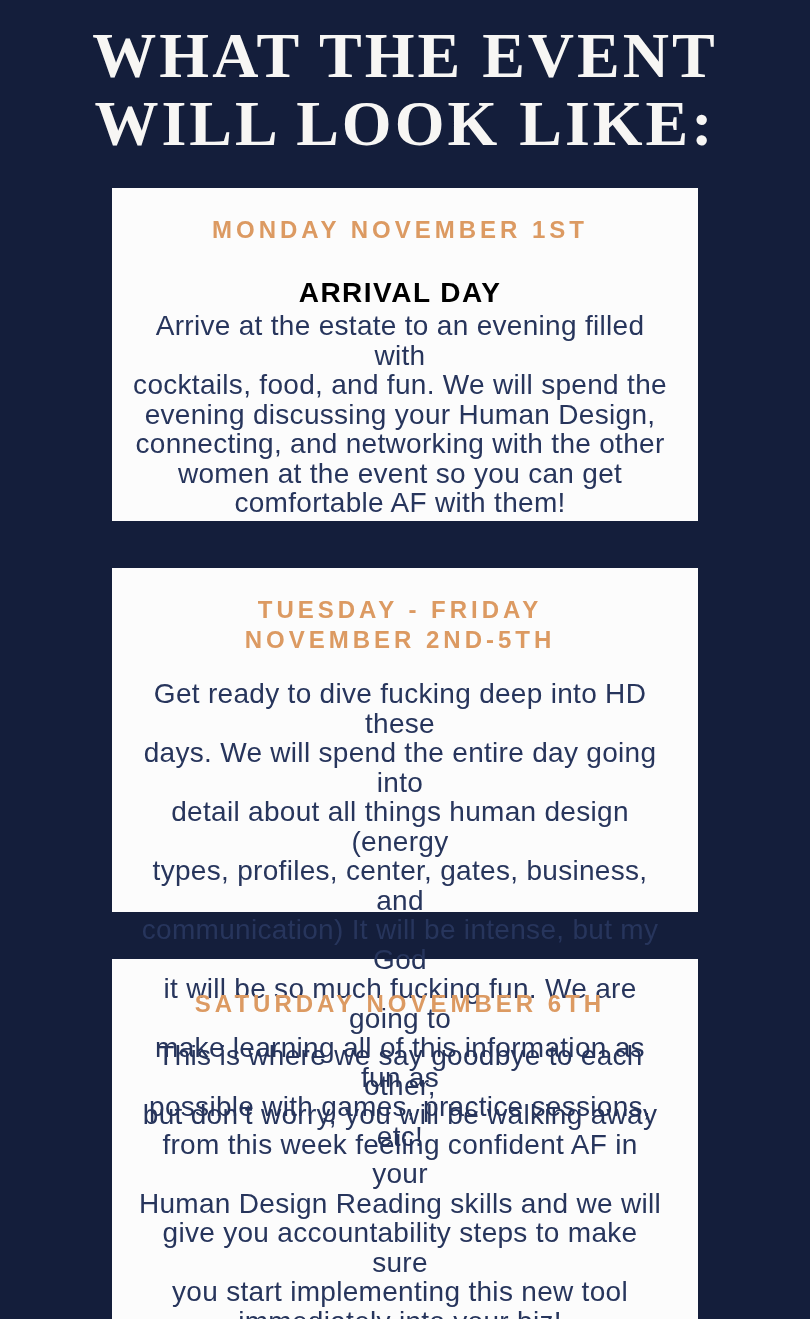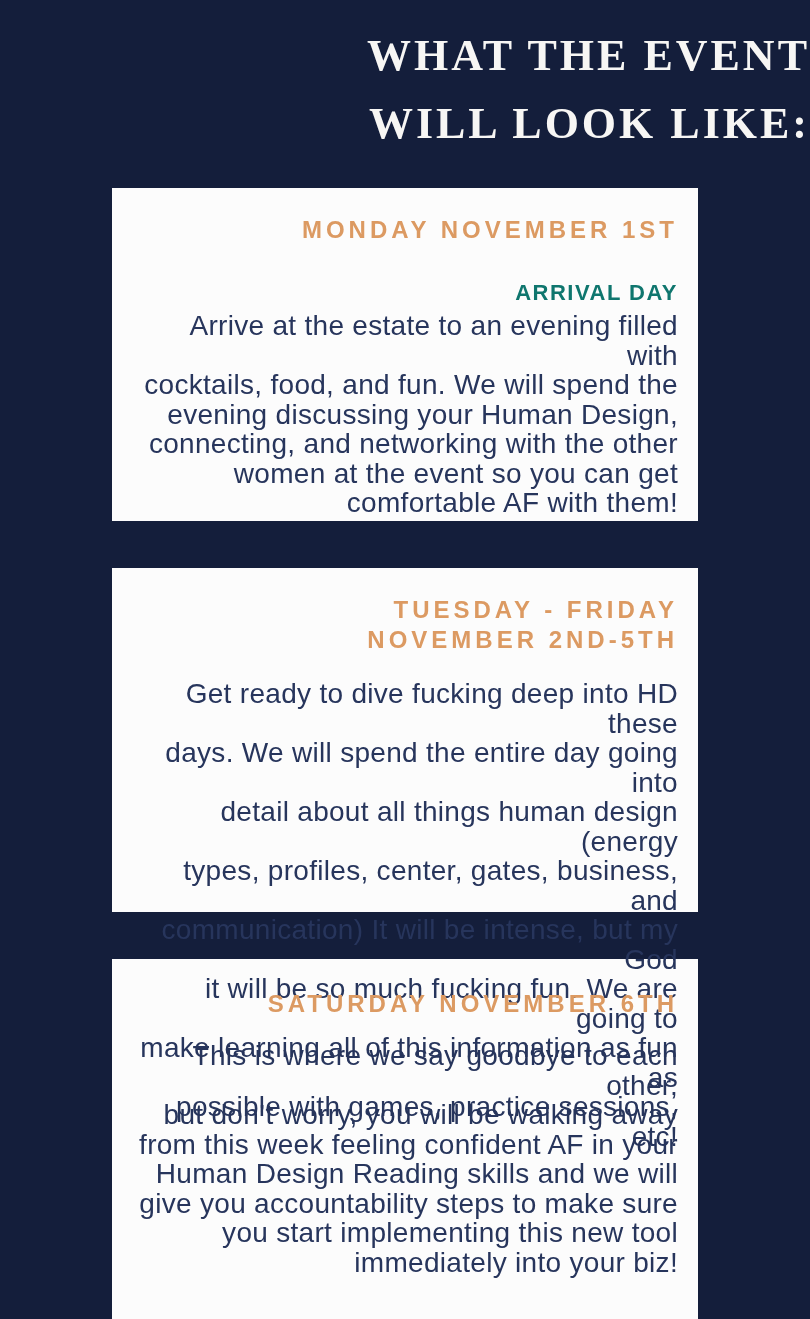--- a/index.html
+++ b/index.html
@@ -11,49 +11,49 @@
     font-family: "Liberation Sans", sans-serif;
     overflow: hidden;
   }
   .page {
     width: 810px;
     height: 1319px;
     position: relative;
   }
   .title {
     padding-top: 22px;
-    text-align: right;
+    text-align: center;
     color: #f7f6f4;
     font-family: "Liberation Serif", "DejaVu Serif", serif;
     font-weight: bold;
-    font-size: 44px;
+    font-size: 64px;
     line-height: 68px;
     letter-spacing: 3px;
     white-space: pre-line;
   }
   .card {
     width: 586px;
     margin: 0 auto;
     background: #fcfcfc;
-    text-align: right;
+    text-align: center;
     padding-left: 20px;
-    padding-right: 20px;
+    padding-right: 30px;
   }
   .card-date {
     color: #dc9a62;
     font-weight: bold;
     font-size: 24px;
     line-height: 30px;
     letter-spacing: 4px;
     white-space: pre-line;
   }
   .card-sub {
-    color: #0f766e;
+    color: #000000;
     font-weight: bold;
-    font-size: 22px;
+    font-size: 28px;
     line-height: 27px;
     letter-spacing: 1.5px;
   }
   .card-body {
     color: #27355c;
     font-size: 28px;
     line-height: 29.5px;
     letter-spacing: 0.3px;
     white-space: pre-line;
   }

